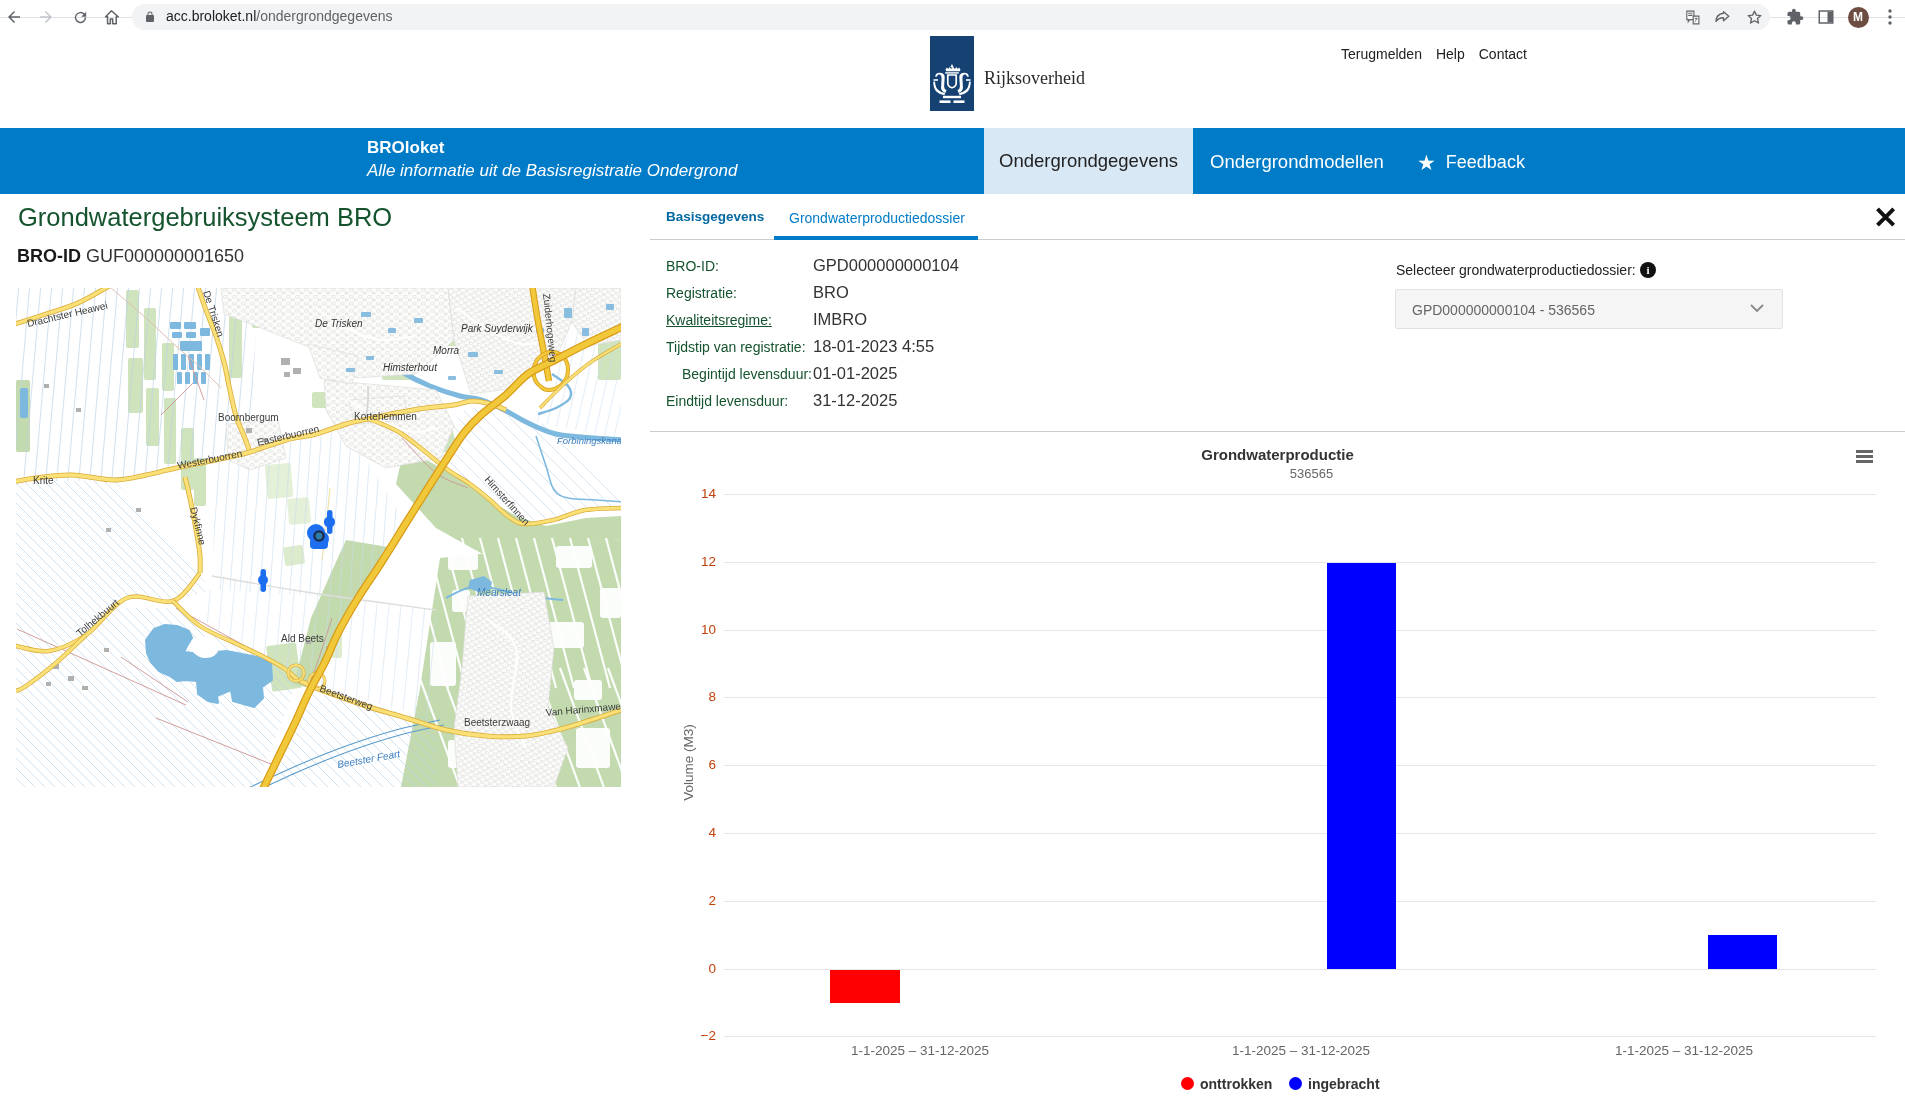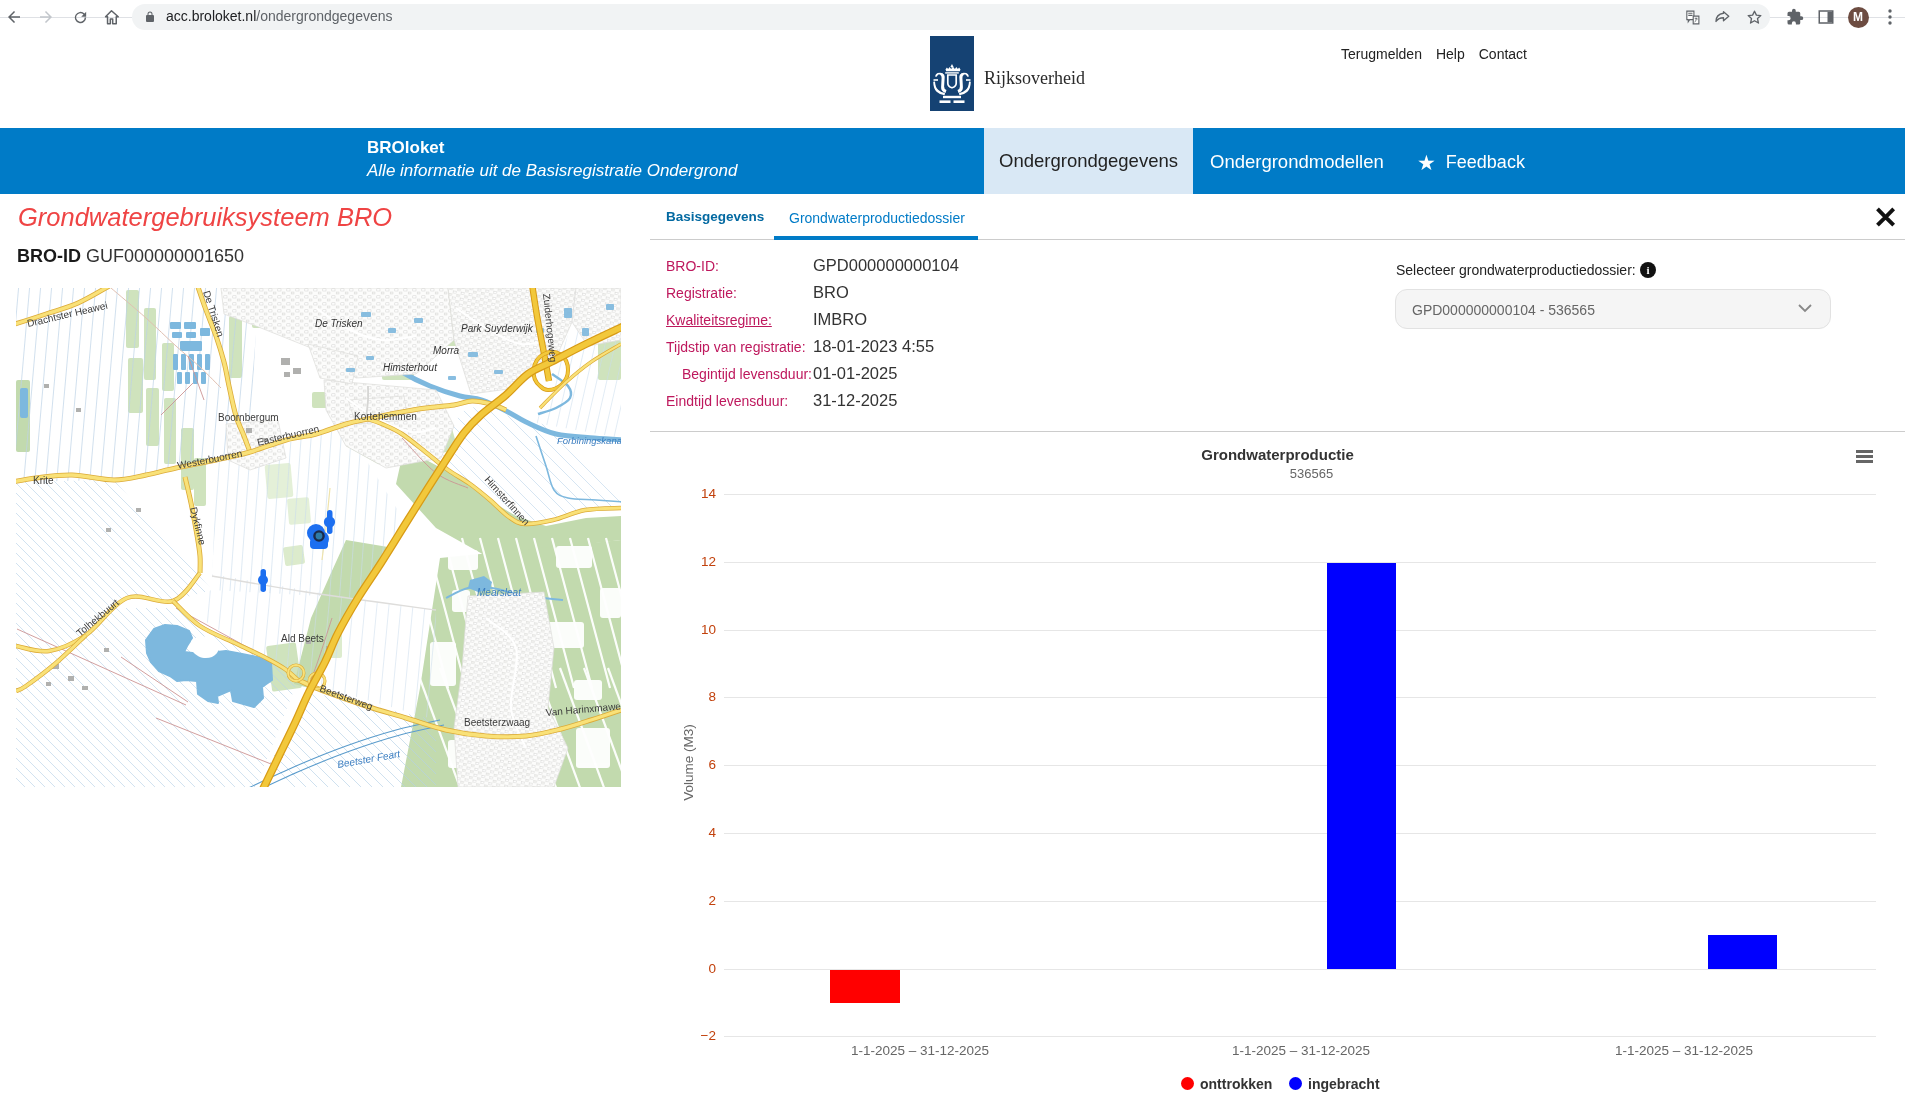--- a/index.html
+++ b/index.html
@@ -23,37 +23,37 @@
 #hdrlinks span { margin-right:14px; }
 
 #nav { position:absolute; left:0; top:128px; width:1905px; height:66px; background:#007bc7; }
 #broloket { position:absolute; left:367px; top:138px; color:#fff; font-weight:bold; font-size:17px; }
 #brosub { position:absolute; left:367px; top:161px; color:#fff; font-style:italic; font-size:17px; }
 #tab-active { position:absolute; left:984px; top:128px; width:209px; height:66px; background:#d9e8f5;
   color:#222; font-size:18.5px; display:flex; align-items:center; justify-content:center; }
 #tab2 { position:absolute; left:1210px; top:151px; color:#fff; font-size:18.5px; }
 #tab3 { position:absolute; left:1417px; top:151px; color:#fff; font-size:18px; }
 
-#title { position:absolute; left:18px; top:203px; font-size:25.5px; color:#ef4444;font-style:italic; }
+#title { position:absolute; left:18px; top:203px; font-size:25.5px; color:#14532d; }
 #broid { position:absolute; left:17px; top:246px; font-size:18px; color:#333; }
 #broid b { color:#1a1a1a; }
 
 #ptab1 { position:absolute; left:666px; top:209px; font-size:13.5px; font-weight:bold; color:#0369a1; }
 #ptab2 { position:absolute; left:789px; top:210px; font-size:14px; color:#007bc7; }
 #tabline { position:absolute; left:650px; top:239px; width:1255px; height:1px; background:#ccc; }
 #tabunderline { position:absolute; left:774px; top:236px; width:204px; height:4px; background:#007bc7; }
 #closex { position:absolute; left:1873px; top:200px; font-size:30px; font-weight:bold; color:#111; }
-.dlbl { position:absolute; left:666px; font-size:14px; color:#be185d; }
+.dlbl { position:absolute; left:666px; font-size:14px; color:#14532d; }
 .dval { position:absolute; left:813px; font-size:16.5px; color:#333; }
 #sellbl { position:absolute; left:1396px; top:262px; font-size:14px; color:#222; }
 #infoi { position:absolute; left:1640px; top:262px; width:16px; height:16px; border-radius:8px;
   background:#111; color:#fff; font-size:11px; font-weight:bold; text-align:center; line-height:16px;
   font-family:"Liberation Serif",serif; }
-#selbox { position:absolute; left:1395px; top:289px; width:436px; height:40px; background:#f5f5f5;
-  border:1px solid #e2e2e2; border-radius:12px; }
+#selbox { position:absolute; left:1395px; top:289px; width:388px; height:40px; background:#f5f5f5;
+  border:1px solid #e2e2e2; border-radius:2px; }
 #selbox .txt { position:absolute; left:16px; top:12px; font-size:14px; color:#666; }
 #divider2 { position:absolute; left:650px; top:431px; width:1255px; height:1px; background:#ccc; }
 
 #charttitle { position:absolute; left:650px; top:446px; width:1255px; text-align:center;
   font-size:15px; font-weight:bold; color:#333; }
 #chartsub { position:absolute; left:684px; top:466px; width:1255px; text-align:center;
   font-size:13px; color:#666; }
 #burger { position:absolute; left:1856px; top:450px; width:17px; }
 #burger div { height:3px; background:#666; margin-bottom:2px; }
 .gl { position:absolute; left:724px; width:1152px; height:1px; background:#e6e6e6; }

